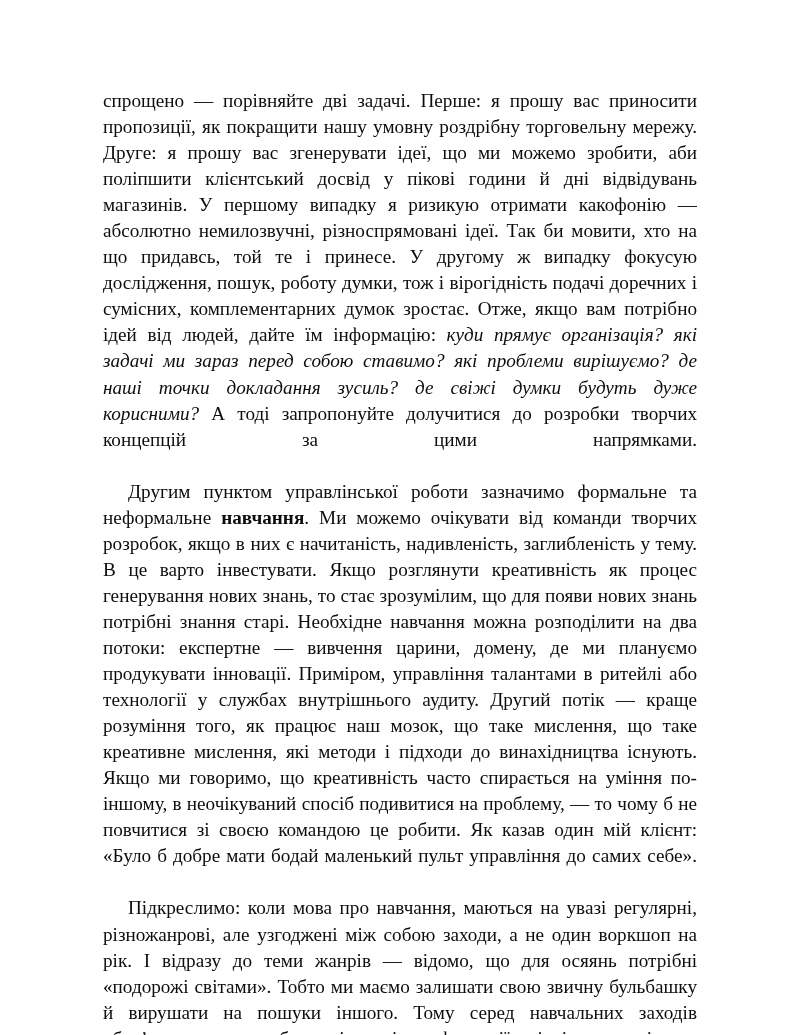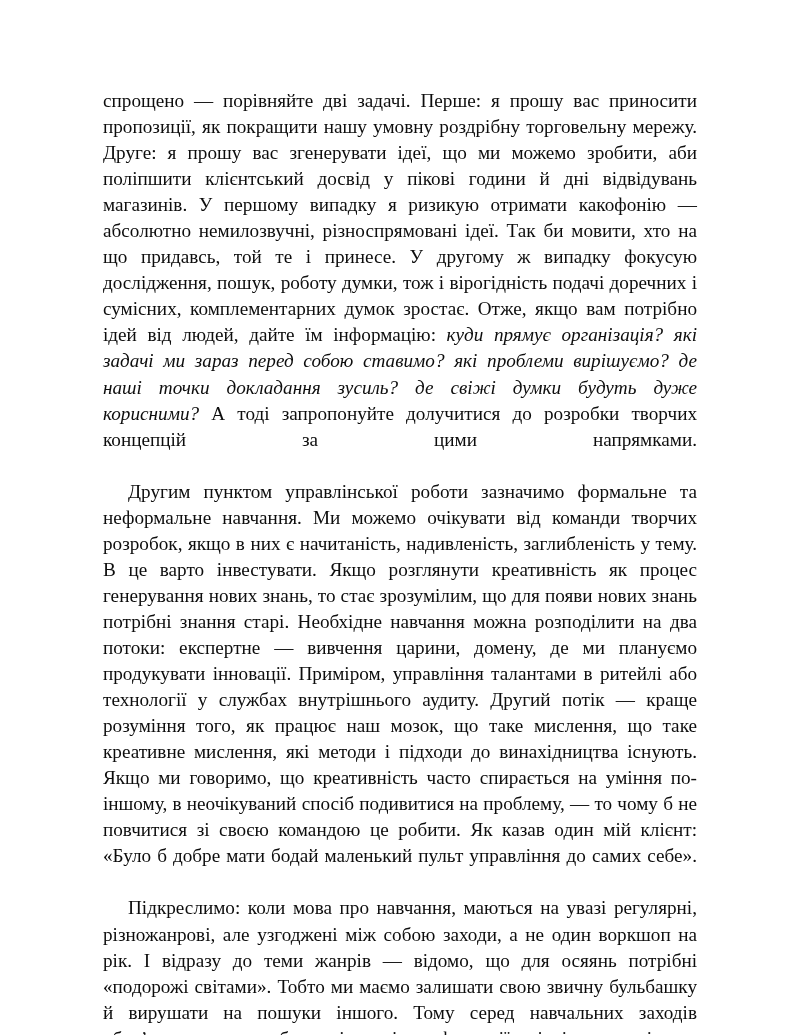--- a/index.html
+++ b/index.html
@@ -44,21 +44,21 @@
   
   p.para:after {
     content: "";
     display: inline-block;
     width: 100%;
   }
   em.q {
     font-style: italic;
   }
   strong.b {
-    font-weight: normal;
+    font-weight: bold;
   }
 </style>
 </head>
 <body>
 
 <div class="page">
   <div class="text-column" id="text-column">
       <p class="para"><span>спрощено — порівняйте дві задачі. Перше: я прошу вас приносити пропозиції, як покращити нашу умовну роздрібну торговельну мережу. Друге: я прошу вас згенерувати ідеї, що ми можемо зробити, аби поліпшити клієнтський досвід у пікові години й дні відвідувань магазинів. У першому випадку я ризикую отримати какофонію — абсолютно немилозвучні, різноспрямовані ідеї. Так би мовити, хто на що придавсь, той те і принесе. У другому ж випадку фокусую дослідження, пошук, роботу думки, тож і вірогідність подачі доречних і сумісних, комплементарних думок зростає. Отже, якщо вам потрібно ідей від людей, дайте їм інформацію: </span><em class="q">куди прямує організація? які задачі ми зараз перед собою ставимо? які проблеми вирішуємо? де наші точки докладання зусиль? де свіжі думки будуть дуже корисними?</em><span> А тоді запропонуйте долучитися до розробки творчих концепцій за цими напрямками.</span></p>
       <p class="para indent"><span>Другим пунктом управлінської роботи зазначимо формальне та неформальне </span><strong class="b">навчання</strong><span>. Ми можемо очікувати від команди творчих розробок, якщо в них є начитаність, надивленість, заглибленість у тему. В це варто інвестувати. Якщо розглянути креативність як процес генерування нових знань, то стає зрозумілим, що для появи нових знань потрібні знання старі. Необхідне навчання можна розподілити на два потоки: експертне — вивчення царини, домену, де ми плануємо продукувати інновації. Приміром, управління талантами в ритейлі або технології у службах внутрішнього аудиту. Другий потік — краще розуміння того, як працює наш мозок, що таке мислення, що таке креативне мислення, які методи і підходи до винахідництва існують. Якщо ми говоримо, що креативність часто спирається на уміння по-іншому, в неочікуваний спосіб подивитися на проблему, — то чому б не повчитися зі своєю командою це робити. Як казав один мій клієнт: «Було б добре мати бодай маленький пульт управління до самих себе».</span></p>
       <p class="para indent"><span>Підкреслимо: коли мова про навчання, маються на увазі регулярні, різножанрові, але узгоджені між собою заходи, а не один воркшоп на рік. І відразу до теми жанрів — відомо, що для осяянь потрібні «подорожі світами». Тобто ми маємо залишати свою звичну бульбашку й вирушати на пошуки іншого. Тому серед навчальних заходів обов’язково мають бути відкриті конференції; відвідування інших компаній (зокрема, принципово інших — за географією, галуззю,</span></p>

